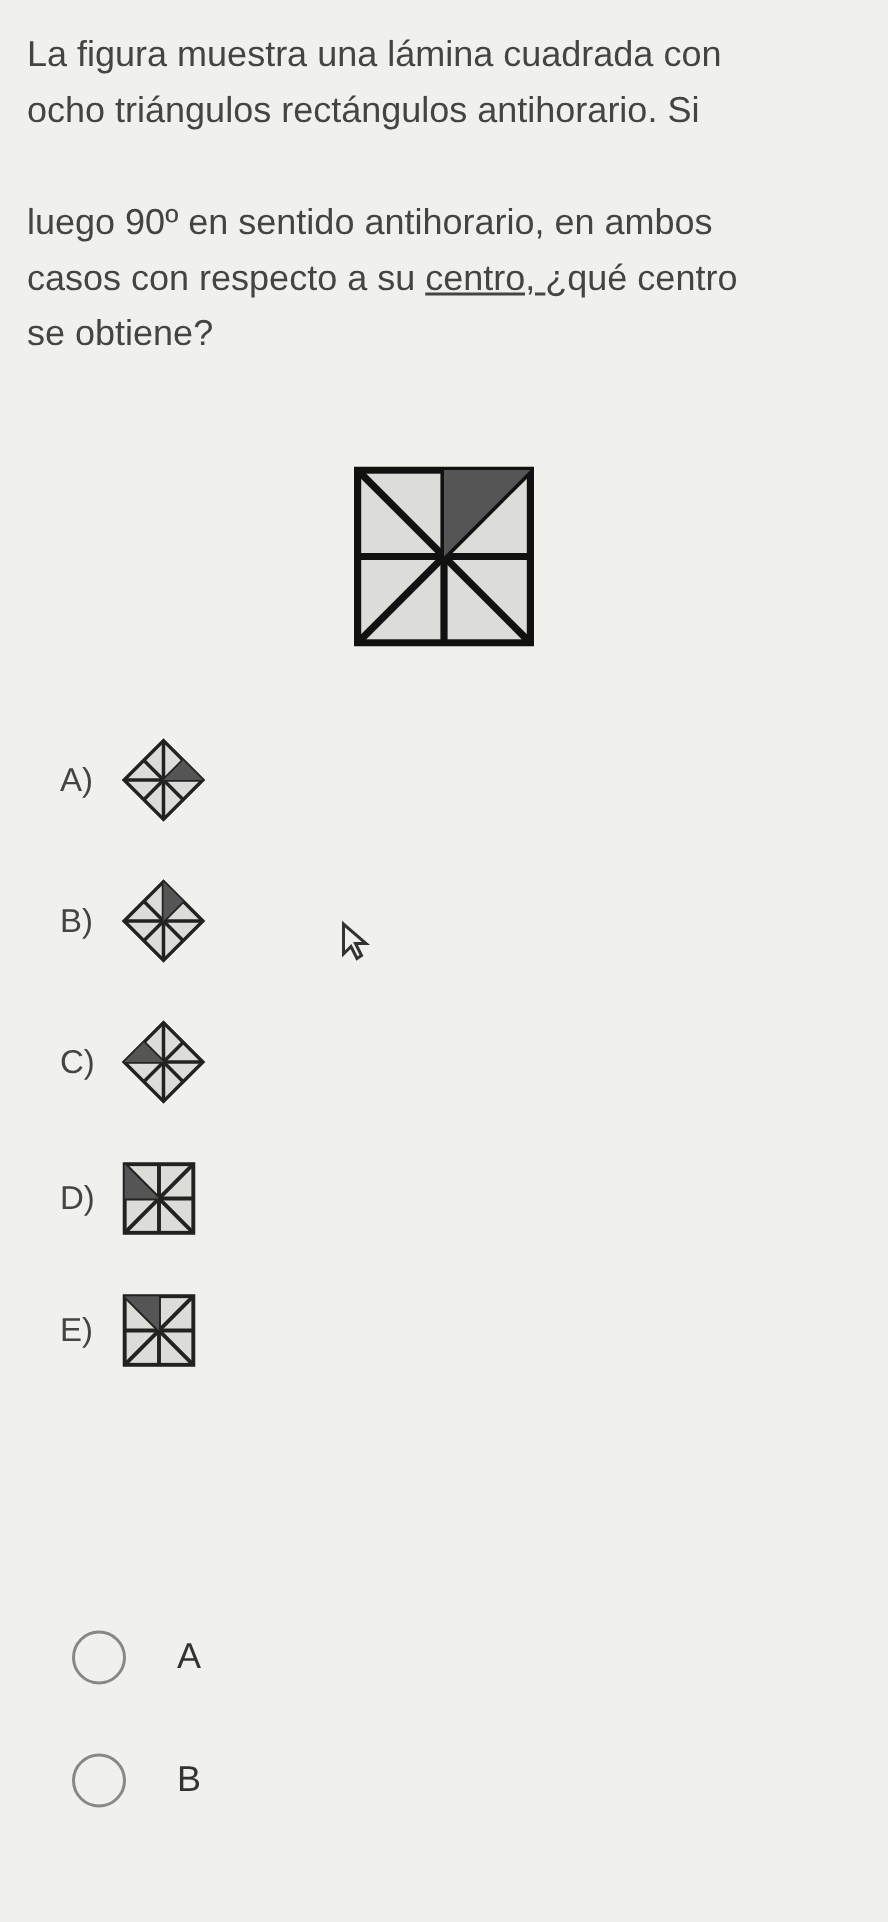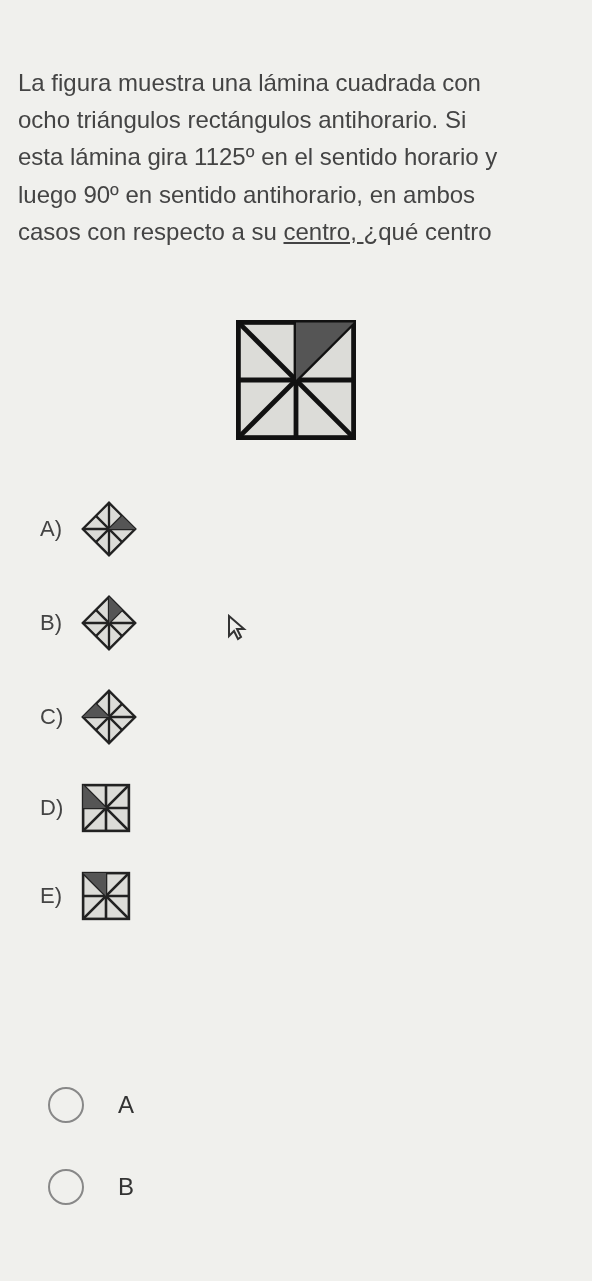--- a/index.html
+++ b/index.html
@@ -11,21 +11,20 @@
     color: #3a3a3a;
     padding: 18px 18px 0 18px;
     position: relative;
     overflow: hidden;
   }
   .question {
     font-size: 24px;
     line-height: 1.55;
     text-align: justify;
     color: #444;
-    margin-top: 46px;
   }
   .underline { text-decoration: underline; }
   .main-figure-wrap {
     width: 100%;
     display: flex;
     justify-content: center;
     margin-top: 70px;
     margin-bottom: 60px;
   }
   .options {
@@ -69,23 +68,24 @@
     left: 226px;
     top: 614px;
   }
 </style>
 </head>
 <body>
 
 <div class="question">
   <span>La figura muestra una lámina cuadrada con</span><br>
   <span>ocho triángulos rectángulos antihorario. Si</span><br>
-  <span>esta lámina gira 1125º en el sentido horario y</span><br>
+  <br>
   <span>luego 90º en sentido antihorario, en ambos</span><br>
   <span>casos con respecto a su </span><span class="underline">centro, </span><span> ¿qué centro</span><br>
+  <span>se obtiene?</span>
 </div>
 
 <div class="main-figure-wrap">
   <svg width="120" height="120" viewBox="0 0 100 100">
     <rect x="2" y="2" width="96" height="96" fill="#dcdcd8" stroke="#111" stroke-width="4"></rect>
     <line x1="2" y1="2" x2="98" y2="98" stroke="#111" stroke-width="4"></line>
     <line x1="98" y1="2" x2="2" y2="98" stroke="#111" stroke-width="4"></line>
     <line x1="50" y1="2" x2="50" y2="98" stroke="#111" stroke-width="4"></line>
     <line x1="2" y1="50" x2="98" y2="50" stroke="#111" stroke-width="4"></line>
     <polygon points="50,2 98,2 50,50" fill="#555"></polygon>

